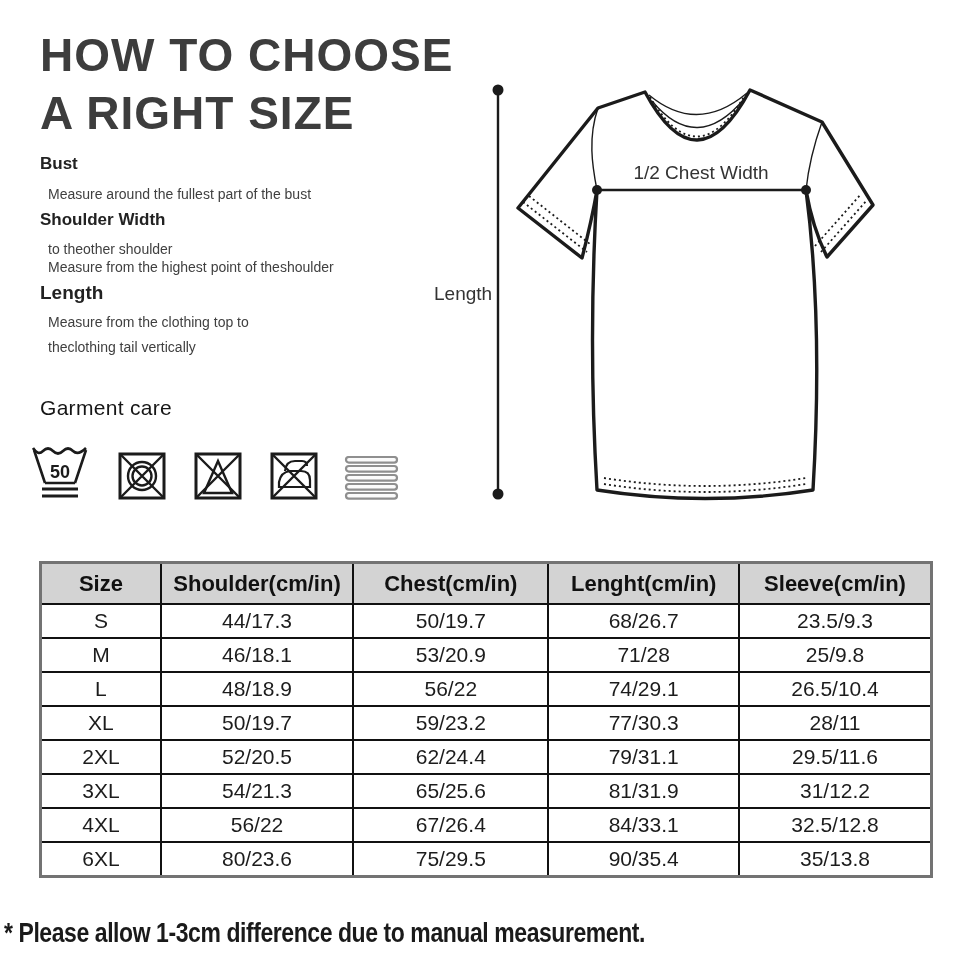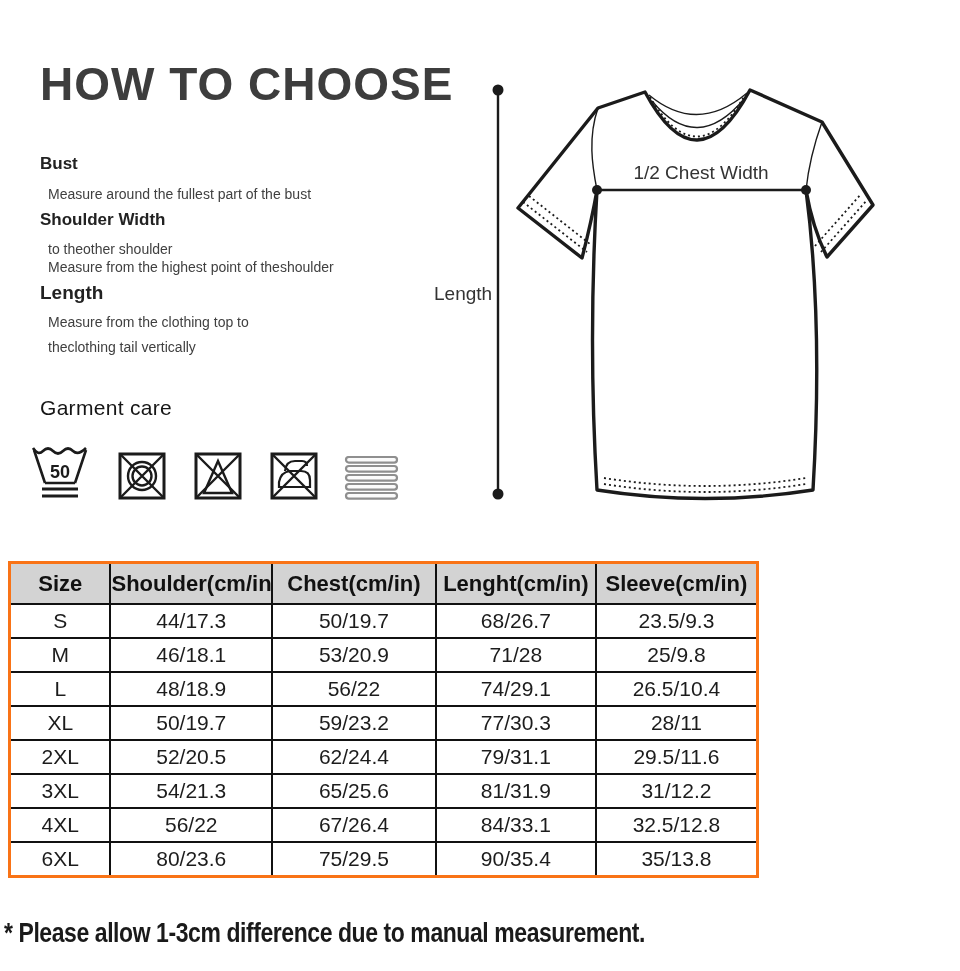--- a/index.html
+++ b/index.html
@@ -7,41 +7,42 @@
     width:960px;height:971px;position:relative;background:#ffffff;
     font-family:"Liberation Sans","DejaVu Sans",sans-serif;
     color:#2e2e2e;overflow:hidden;
   }
   .abs{position:absolute;}
 
   
   .page-title{
     left:40px;top:26px;
     font-size:46px;font-weight:700;line-height:58px;
-    letter-spacing:1px;color:#3d3d3d;white-space:nowrap;margin-top:29px;
+    letter-spacing:1px;color:#3d3d3d;white-space:nowrap;
   }
   .term{
     left:40px;font-size:17px;font-weight:700;color:#222222;white-space:nowrap;text-align:center;
   }
   .desc{
     left:48px;font-size:14px;color:#404040;line-height:18px;white-space:nowrap;
   }
   .care-title{
     left:40px;top:396px;font-size:21px;color:#161616;letter-spacing:.3px;
   }
   .care-icon{display:block;}
 
   
   .diagram{left:430px;top:75px;width:460px;height:440px;}
 
   
   .size-table-wrap{left:8px;top:561px;width:899px;}
   table.size-table{
-    width:751px;border-collapse:collapse;table-layout:fixed;
-    border:3px solid #f97316;
+    width:894px;border-collapse:collapse;table-layout:fixed;
+    border:3px solid #737373;
+    margin-left:31px;
   }
   table.size-table th,table.size-table td{
     border:2px solid #111111;text-align:center;padding:0;
     overflow:hidden;white-space:nowrap;
   }
   table.size-table th{
     background:#d3d3d3;height:39px;font-size:22px;font-weight:700;color:#111111;
   }
   table.size-table td{
     height:32px;font-size:21px;font-weight:400;color:#1c1c1c;background:#ffffff;
@@ -53,20 +54,21 @@
     font-size:28px;font-weight:700;color:#1a1a1a;
     transform:scaleX(.82);transform-origin:left top;
     letter-spacing:-.5px;white-space:nowrap;
   }
 </style>
 </head>
 <body>
 
 <div class="abs page-title">
   <div>HOW TO CHOOSE</div>
+  <div>A RIGHT SIZE</div>
 </div>
 
 <div class="abs term" style="top:154px">Bust</div>
 <div class="abs desc" style="top:185px">Measure around the fullest part of the bust</div>
 
 <div class="abs term" style="top:210px">Shoulder Width</div>
 <div class="abs desc" style="top:240px">
   <div>to theother shoulder</div>
   <div>Measure from the highest point of theshoulder</div>
 </div>

